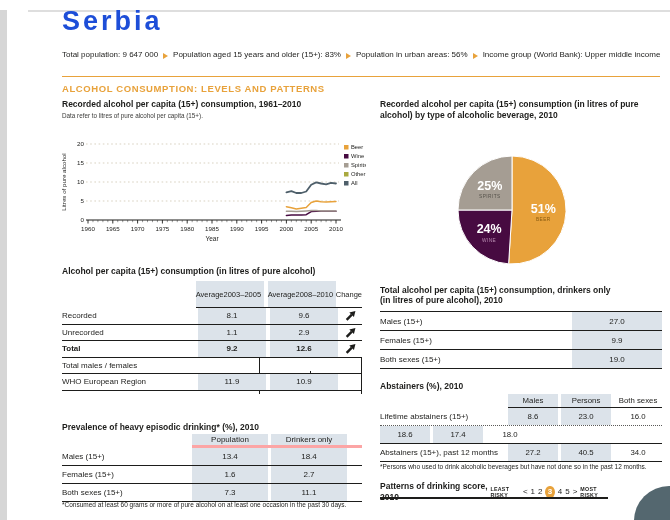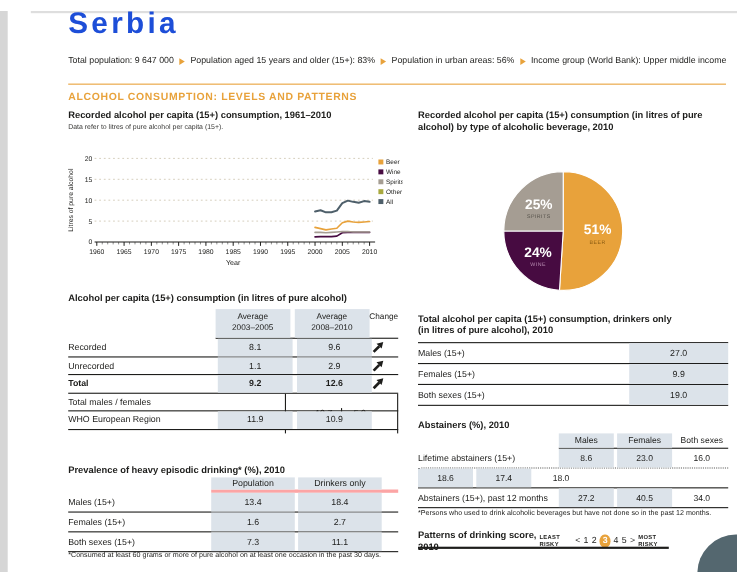--- a/index.html
+++ b/index.html
@@ -34,24 +34,24 @@
   .b{font-weight:bold;}
   .gap4{width:4px;}
   .gap3{width:3px;}
   .footnote{font-size:6.5px;line-height:1.3;color:#1d1d1b;}
 
   
   .t1-title{left:62px;top:266px;}
   .t1{left:62px;top:281px;width:300px;}
   .t1 .hrow{display:flex;height:27px;align-items:stretch;}
   .t1 .hgroup{display:flex;flex:1;border-bottom:1px solid #1d1d1b;}
-  .t1 .hcell{flex-direction:column;justify-content:flex-start;padding-top:2px;font-size:7.5px;line-height:1.3;}
+  .t1 .hcell{justify-content:flex-start;padding-top:2px;font-size:7.5px;line-height:1.3;}
   .t1 .lbl{width:136px;}
   .t1 .c{width:68px;}
-  .t1 .ch{flex:1;display:flex;align-items:center;}
+  .t1 .ch{flex:1;display:flex;align-items:center;justify-content:center;}
   .t1 .row{display:flex;height:15.5px;align-items:stretch;}
   .t1 .split{display:flex;padding:18px;border-left:1px solid #1d1d1b;border-right:1px solid #1d1d1b;}
   .t1 .sp{width:50%;display:flex;align-items:center;justify-content:center;font-size:8px;}
   .t1 .sp2{border-left:1px solid #1d1d1b;}
   .up-arrow{width:11px;height:11px;}
   .up-arrow line{stroke:#1d1d1b;stroke-width:2.2;}
   .up-arrow polygon{fill:#1d1d1b;}
 
   
   .dr-title{left:380px;top:285px;width:282px;}
@@ -312,21 +312,21 @@
   </div>
 </div>
 
 <div class="abs blk-title ab-title">Abstainers (%), 2010</div>
 <div class="abs ab">
   <div class="hrow">
     <div class="lbl"></div>
     <div class="hgroup">
       <div class="cell c shade">Males</div>
       <div class="gap3"></div>
-      <div class="cell c shade">Females</div>
+      <div class="cell c shade">Persons</div>
       <div class="gap3"></div>
       <div class="cell cb">Both sexes</div>
     </div>
   </div>
   <div class="row dottedline">
     <div class="lblcell lbl">Lifetime abstainers (15+)</div>
     <div class="cell c shade">8.6</div>
     <div class="gap3"></div>
     <div class="cell c shade">23.0</div>
     <div class="gap3"></div>

